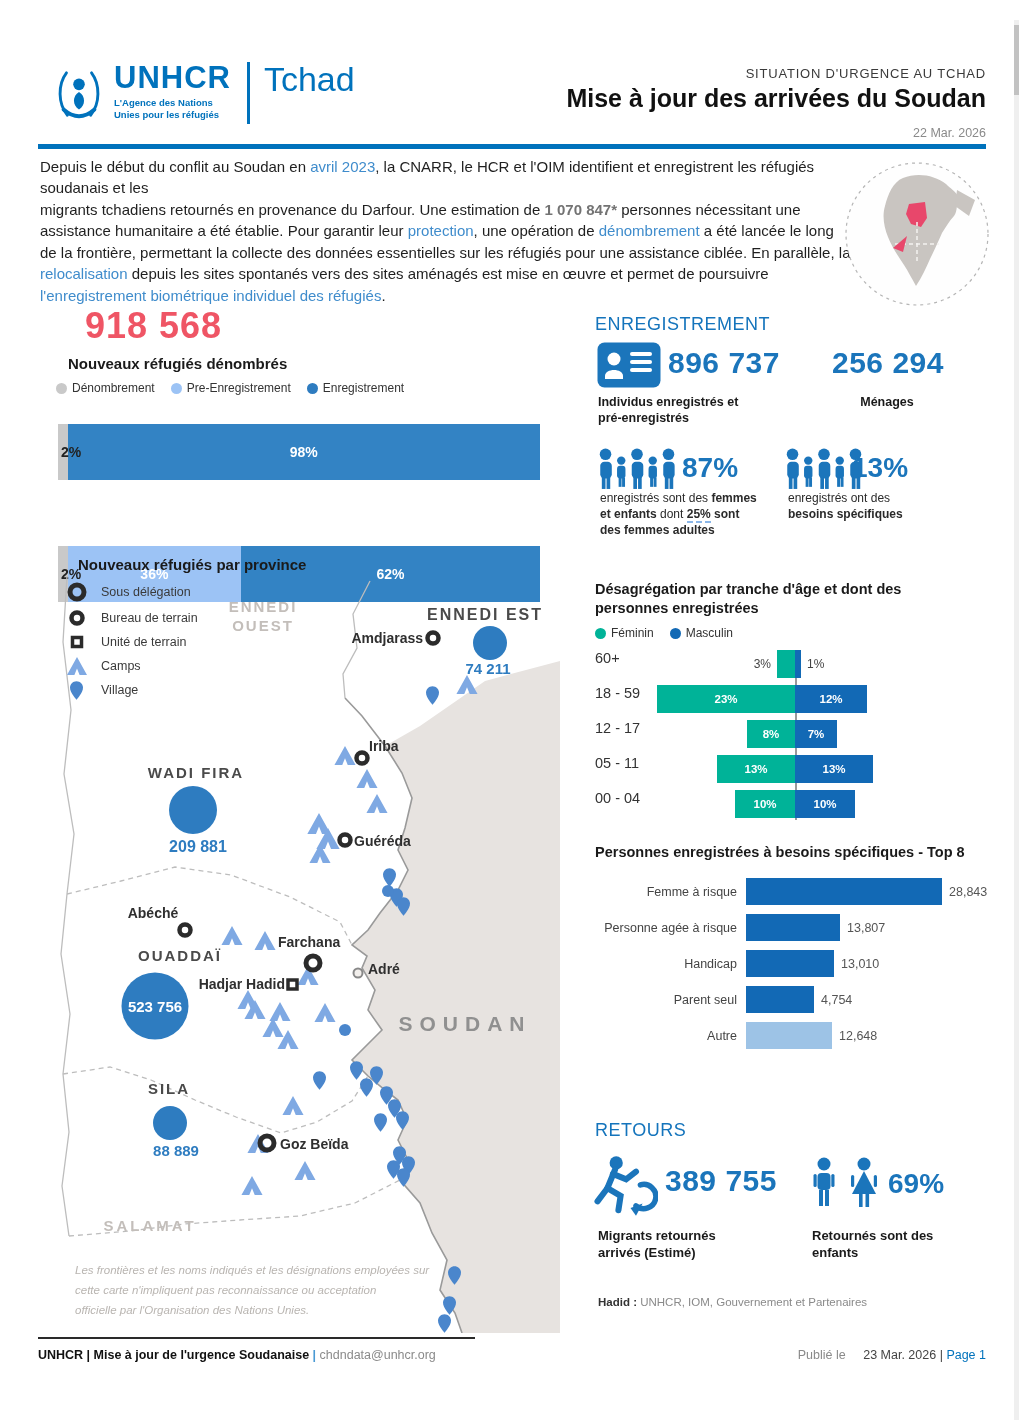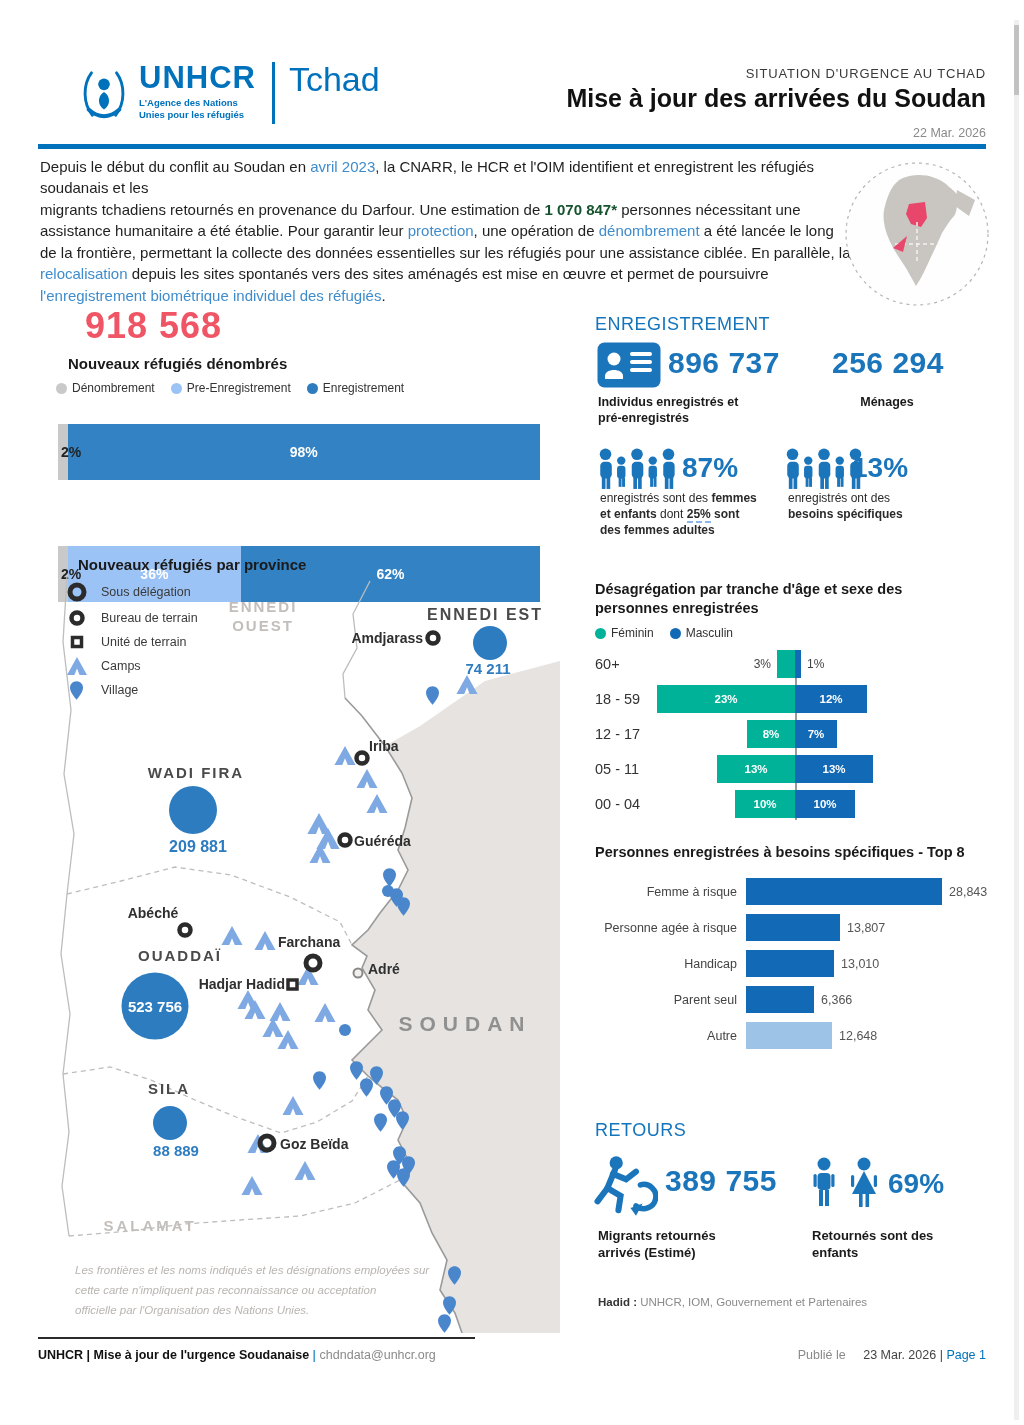--- a/index.html
+++ b/index.html
@@ -3,21 +3,21 @@
 <meta charset="utf-8">
 <style>
   html,body{margin:0;padding:0;background:#fff;}
   body{font-family:"Liberation Sans",sans-serif;color:#222;}
   .page{position:relative;width:1024px;height:1425px;background:#fff;overflow:hidden;}
   .abs{position:absolute;}
   .prelines{white-space:pre-line;}
   
   .t-link{color:#3f8ccc;}
   .t-b{font-weight:bold;}
-  .t-bl{font-weight:bold;color:#14532d;}
+  .t-bl{font-weight:bold;color:#737373;}
   .t-u{border-bottom:2px dashed #8ab6e8;}
   
   .logo-wrap{display:flex;align-items:flex-start;}
   .logo-org{font-size:31px;font-weight:bold;color:#0072bc;letter-spacing:1px;line-height:1;}
   .logo-tag{font-size:9.5px;font-weight:bold;color:#0072bc;line-height:1.25;margin-top:4px;}
   .logo-div{width:3px;height:62px;background:#0072bc;margin:0 14px 0 16px;}
   .logo-country{font-size:34px;color:#0072bc;font-weight:normal;line-height:1;}
   .kicker{font-size:13px;color:#3a3a3a;letter-spacing:0.8px;text-align:right;}
   .doc-title{font-size:25px;font-weight:bold;color:#111;text-align:right;}
   .doc-date{font-size:12.5px;color:#8a8a8a;text-align:right;}
@@ -36,21 +36,21 @@
   
   .blue-head{font-size:18px;color:#1474bc;letter-spacing:0.5px;}
   .big-blue{font-size:30px;font-weight:bold;color:#1b75bb;letter-spacing:0.5px;}
   .stat-label{font-size:12.5px;font-weight:bold;color:#1a1a1a;line-height:1.3;}
   .pct-blue{font-size:28px;font-weight:bold;color:#1b75bb;}
   .mini-text{font-size:12px;color:#2a2a2a;line-height:1.35;}
   .chart-title{font-size:14.5px;font-weight:bold;color:#1a1a1a;line-height:1.3;}
   
   #pyramid{position:absolute;}
   .paxis{position:absolute;left:200px;top:0;width:2px;height:170px;background:#9a9a9a;}
-  .prow{display:flex;align-items:center;height:28px;margin-bottom:7px;position:relative;}
+  .prow{display:flex;height:28px;margin-bottom:7px;position:relative;}
   .plab{width:58px;font-size:14.5px;color:#333;}
   .pzone{display:flex;align-items:center;height:28px;}
   .pleft{width:142px;justify-content:flex-end;}
   .pright{width:170px;justify-content:flex-start;}
   .pbar{height:28px;display:flex;align-items:center;justify-content:center;color:#fff;font-size:11.5px;font-weight:bold;}
   .pout{font-size:12px;color:#444;margin:0 6px;font-weight:normal;}
   
   .trow{display:flex;align-items:center;margin-bottom:9px;height:27px;}
   .tlab{width:140px;text-align:right;padding-right:9px;font-size:12.5px;color:#444;}
   .tbar{height:27px;background:#1269b5;}
@@ -108,21 +108,21 @@
           <rect x="62.5" y="28" width="3.5" height="11"></rect>
           <rect x="67" y="28" width="3.5" height="11"></rect>
       </symbol>
     </defs>
   </svg>
 
   <div class="scrollbar">
       <div class="scroll-thumb"></div>
     </div>
 
-  <div class="abs logo-wrap" style="left:77px;top:62px">
+  <div class="abs logo-wrap" style="left:52px;top:62px">
     <svg width="54" height="64" viewBox="0 0 56 60">
       <g fill="none" stroke="#0072bc" stroke-width="3" stroke-linecap="round">
         <path d="M15 8 C6 20 6 40 16 52"></path>
         <path d="M41 8 C50 20 50 40 40 52"></path>
         <path d="M12 46 Q28 60 44 46" stroke-width="4"></path>
       </g>
       <g fill="#0072bc">
         <circle cx="28" cy="20" r="6"></circle>
         <path d="M28 28 C21 32 21 42 28 46 C35 42 35 32 28 28 Z"></path>
       </g>
@@ -333,21 +333,21 @@
     </svg>
   <div class="abs pct-blue" style="left:682px;top:452px">87%</div>
   <div class="abs mini-text" style="left:600px;top:490px;width:158px"><span>enregistrés sont des </span><span class="t-b">femmes et enfants</span><span> dont </span><span class="t-b t-u">25%</span><span class="t-b"> sont des </span><span class="t-b">femmes adultes</span></div>
 
   <svg class="abs" style="left:786px;top:448px" width="76" height="42" viewBox="0 0 72 40" fill="#1b75bb">
       <use href="#sym-family"></use>
     </svg>
   <div class="abs pct-blue" style="left:852px;top:452px">13%</div>
   <div class="abs mini-text" style="left:788px;top:490px;width:140px"><span>enregistrés ont des </span><span class="t-b">besoins spécifiques</span></div>
 
-  <div class="abs chart-title prelines" style="left:595px;top:580px;width:395px">Désagrégation par tranche d'âge et sexe des
+  <div class="abs chart-title prelines" style="left:595px;top:580px;width:395px">Désagrégation par tranche d'âge et dont des
 personnes enregistrées</div>
   <div class="abs legend" style="left:595px;top:626px">
     <span class="legend-item">
         <span class="ldot" style="background: rgb(0, 179, 152);"></span>
         <span>Féminin</span>
       </span>
     <span class="legend-item">
         <span class="ldot" style="background: rgb(18, 105, 181);"></span>
         <span>Masculin</span>
       </span>
@@ -416,21 +416,21 @@
         <div class="tval">13,807</div>
       </div>
       <div class="trow">
         <div class="tlab">Handicap</div>
         <div class="tbar" style="width: 88px;"></div>
         <div class="tval">13,010</div>
       </div>
       <div class="trow">
         <div class="tlab">Parent seul</div>
         <div class="tbar" style="width: 68px;"></div>
-        <div class="tval">6,366</div>
+        <div class="tval">4,754</div>
       </div>
       <div class="trow">
         <div class="tlab">Autre</div>
         <div class="tbar light" style="width: 86px;"></div>
         <div class="tval">12,648</div>
       </div>
     </div>
 
   <div class="abs blue-head" style="left:595px;top:1120px">RETOURS</div>
 

